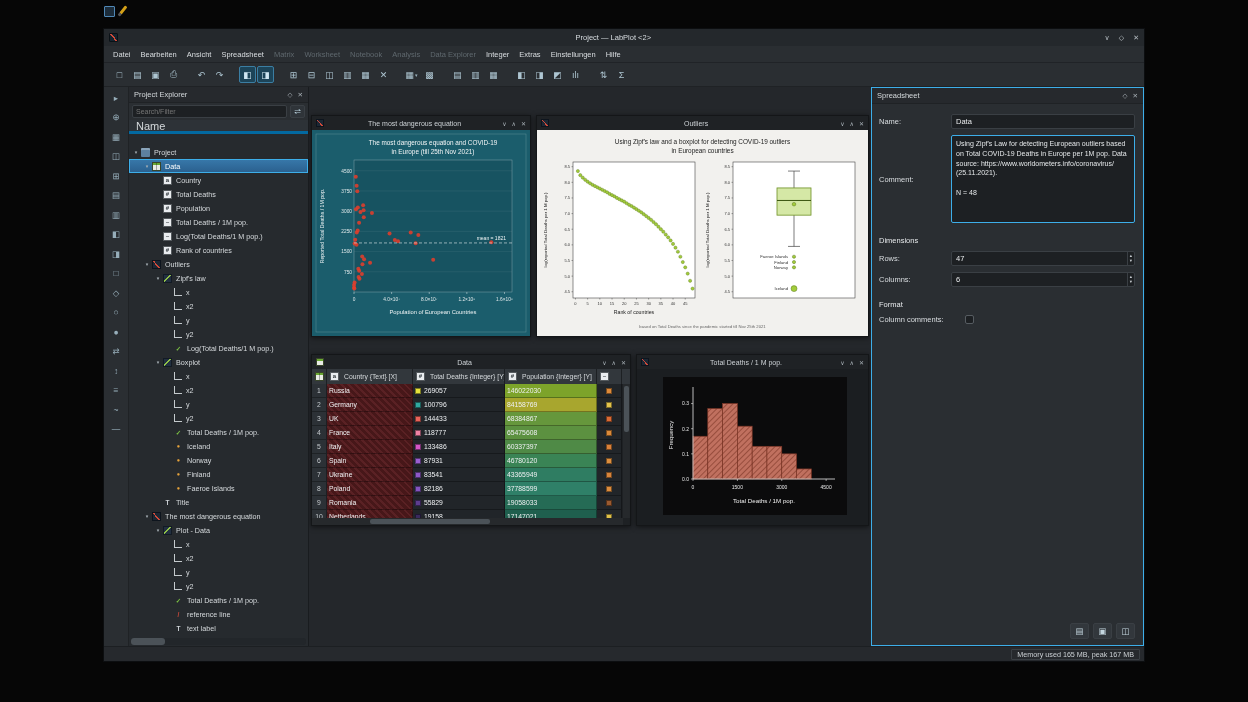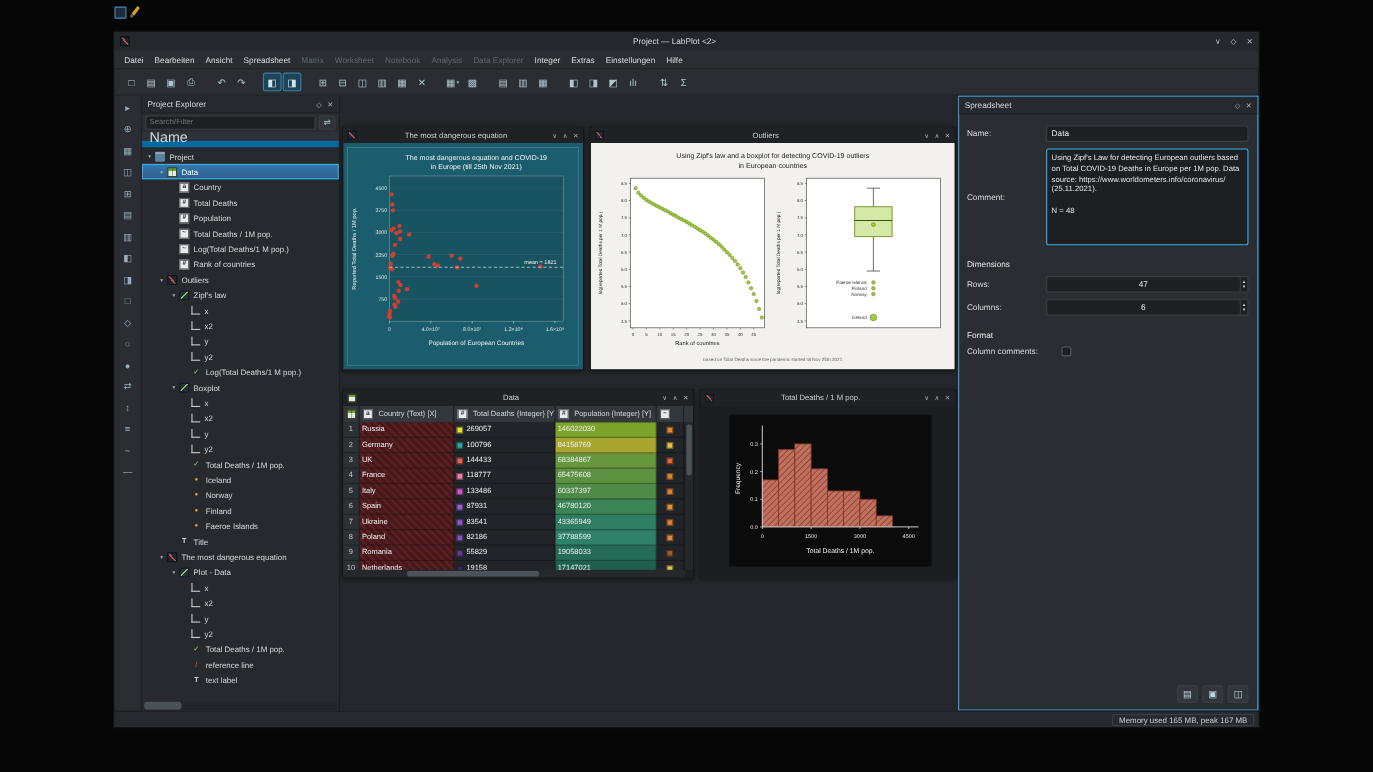--- a/index.html
+++ b/index.html
@@ -41,22 +41,22 @@
   .explorer{width:180px;border-right:1px solid #191c1f;display:flex;flex-direction:column;background:#2a2e32;flex:none;position:relative;}
   .dock-header{height:16px;display:flex;align-items:center;padding:0 5px;font-size:7.5px;background:#26292d;
                border-bottom:1px solid #1f2225;color:#d4d9dc;flex:none;}
   .dock-header .dock-title{flex:1;}
   .dock-btns{display:flex;gap:5px;font-size:6.5px;color:#aab2b8;}
   .search-row{display:flex;gap:3px;padding:2px 3px;flex:none;align-items:center;}
   .search-input{flex:1;height:13px;background:#1d2023;border:1px solid #3a3f44;border-radius:2px;
                 color:#8d959c;font-size:7px;padding:0 3px;outline:none;}
   .filter-btn{width:15px;height:13px;display:flex;align-items:center;justify-content:center;font-size:8px;
               color:#b6cdd9;border:1px solid #3a3f44;border-radius:2px;background:#2f3439;}
-  .name-header{height:14px;display:flex;align-items:center;padding:0 7px;font-size:13px;background:#2d3237;
-               border-bottom:6px solid #0369a1;color:#d4d9dc;flex:none;}
+  .name-header{height:14px;display:flex;align-items:center;padding:0 7px;font-size:11px;background:#2d3237;
+               border-bottom:3px solid #0369a1;color:#d4d9dc;flex:none;}
   .tree{flex:1;overflow:hidden;background:#262a2e;font-size:7.2px;padding-top:1px;}
   .tree-row{height:14px;display:flex;align-items:center;white-space:nowrap;color:#d6dadd;overflow:hidden;}
   .tree-row.selected{background:linear-gradient(180deg,#3879ab,#2a5f8d);outline:1px solid #3daee9;outline-offset:-1px;color:#fff;}
   .expander{width:8px;font-size:5px;color:#a7afb5;flex:none;text-align:center;}
   .tlabel{margin-left:1px;}
   .ticon{display:inline-flex;width:9px;height:9px;margin-left:1px;margin-right:3px;flex:none;font-size:6.5px;
          line-height:9px;align-items:center;justify-content:center;}
   .ti-folder{background:#5d81a0;border-radius:1px;box-shadow:inset 0 2px 0 rgba(255,255,255,.28);}
   .ti-spreadsheet{border:1px solid #39452b;background-image:linear-gradient(90deg,transparent 46%,rgba(0,0,0,.3) 46%,rgba(0,0,0,.3) 56%,transparent 56%),linear-gradient(180deg,#69a832 34%,#e8ebe4 34%);}
   .ti-col-text,.ti-col-int,.ti-col-num{background:#e9ecef;border:1px solid #555a5e;color:#2c3338;font-weight:bold;font-size:6px;}
@@ -105,21 +105,21 @@
   .dock-body{flex:1;padding:4px 8px 0 7px;overflow:hidden;}
   .frow{display:flex;margin-top:6px;align-items:center;}
   .frow.top{align-items:center;}
   .flabel{width:72px;flex:none;color:#d9dde0;}
   .finput{flex:1;height:15px;background:#1d2023;border:1px solid #3a3f44;border-radius:2px;color:#e8eaec;
           font-size:7.5px;padding:0 4px;font-family:"Liberation Sans",sans-serif;outline:none;min-width:0;}
   .fcomment{flex:1;height:88px;background:#1d2023;border:1px solid #3daee9;border-radius:2px;color:#e4e7e9;
             font-size:7px;line-height:1.4;padding:3px 4px;white-space:pre-wrap;word-break:break-word;overflow:hidden;}
   .section{font-weight:normal;margin-top:13px;color:#e6e9eb;}
   .spin{flex:1;height:15px;background:#1d2023;border:1px solid #3a3f44;border-radius:2px;display:flex;align-items:center;min-width:0;}
-  .spin-val{flex:1;padding:0 4px;color:#e8eaec;text-align:center;}
+  .spin-val{flex:1;padding:0 4px;color:#e8eaec;}
   .spin-arrows{display:flex;flex-direction:column;justify-content:center;border-left:1px solid #3a3f44;padding:0 2px;height:100%;}
   .spin-arrows span{font-size:4.5px;line-height:4.5px;color:#cfd4d8;}
   .checkbox{width:9px;height:9px;border:1px solid #565c61;background:#1d2023;border-radius:2px;flex:none;}
   .dock-footer{display:flex;justify-content:flex-end;gap:4px;padding:6px 8px;margin-top:auto;flex:none;}
   .fbtn{width:19px;height:16px;border:1px solid #3a3f44;border-radius:2px;background:#32373c;display:flex;
         align-items:center;justify-content:center;font-size:8.5px;color:#c3d5de;}
 
   .statusbar{height:15px;border-top:1px solid #1c1f22;background:#26292d;display:flex;align-items:center;
              justify-content:flex-end;padding:0 4px;font-size:7.2px;color:#ccd1d5;flex:none;}
   .mem{border:1px solid #3a3f44;border-radius:1px;padding:0 5px;height:11px;display:flex;align-items:center;}
@@ -236,21 +236,21 @@
             <span>◇</span>
             <span>✕</span>
           </span>
         </div>
         <div class="search-row">
           <input class="search-input" placeholder="Search/Filter" style="">
           <span class="filter-btn">⇌</span>
         </div>
         <div class="name-header">Name</div>
         <div class="tree" id="tree">
-            <div class="tree-row" style="padding-left: 3px;">
+            <div class="tree-row" style="padding-left: 3px; margin-top: 10px;">
               <span class="expander">▾</span>
               <span class="ticon ti-folder"></span>
               <span class="tlabel">Project</span>
             </div>
             <div class="tree-row selected" style="padding-left: 14px;">
               <span class="expander">▾</span>
               <span class="ticon ti-spreadsheet"></span>
               <span class="tlabel">Data</span>
             </div>
             <div class="tree-row" style="padding-left: 25px;">

